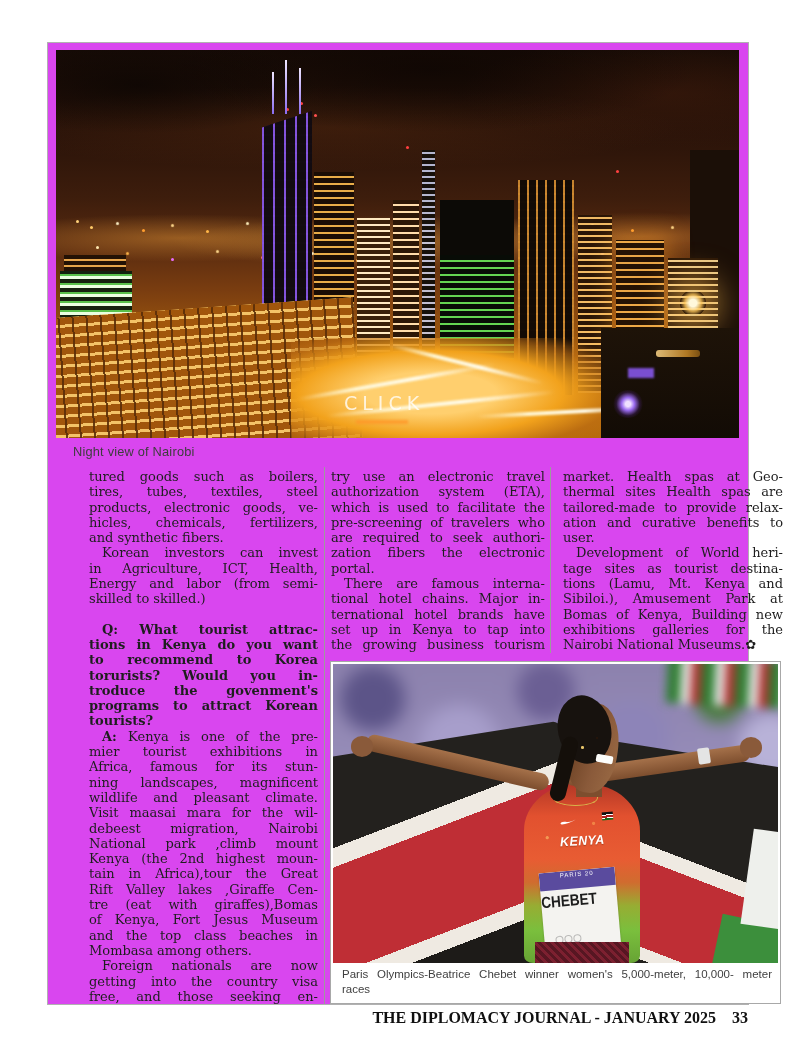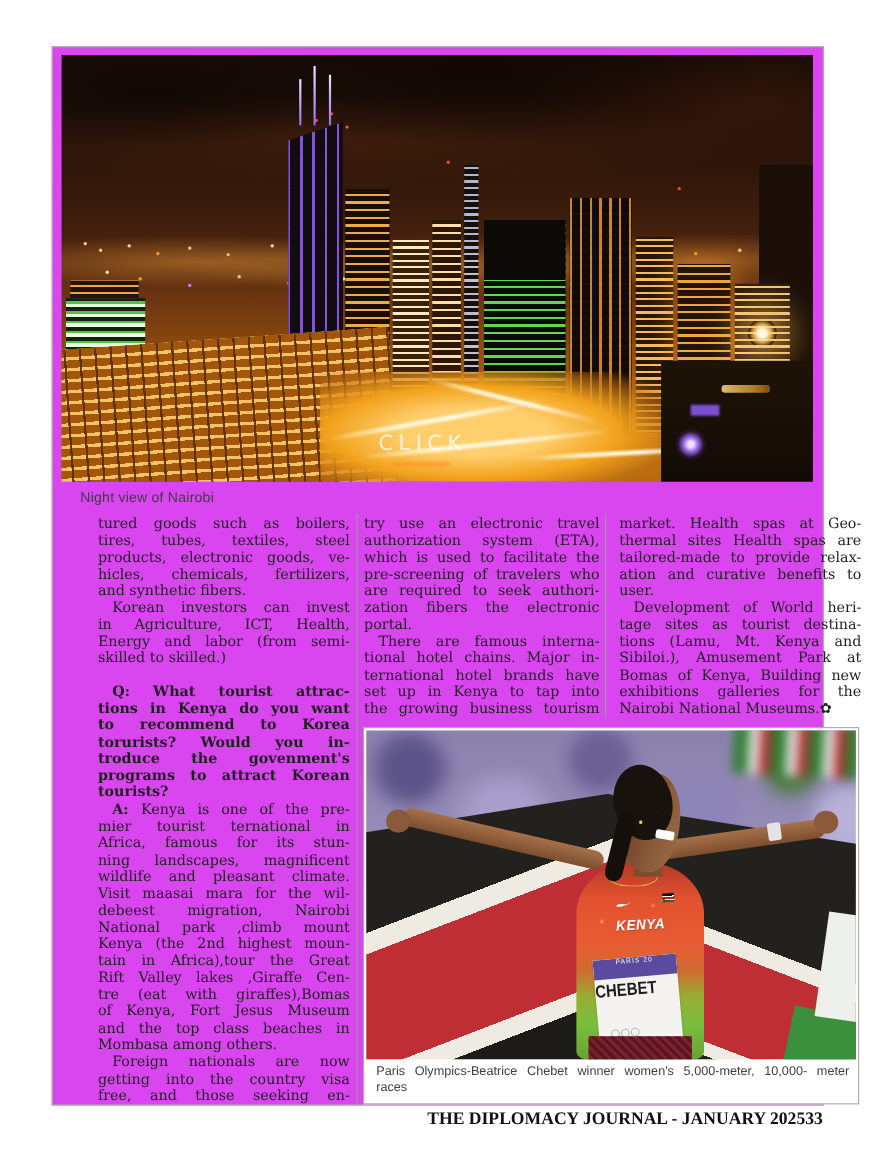--- a/index.html
+++ b/index.html
@@ -190,21 +190,21 @@
   .smile{left:59%;top:30.5%;width:3.8%;height:2.8%;background:#fdfdfa;border-radius:2px;transform:rotate(10deg);}
   .earring{left:55.8%;top:27.5%;width:2.5px;height:2.5px;background:#e7c56a;border-radius:50%;}
   .shorts{left:45.5%;top:93%;width:21%;height:8%;background:#7c2030;
       background-image:repeating-linear-gradient(45deg,rgba(0,0,0,.3) 0 3px,transparent 3px 6px);}
   .ph-cap{position:absolute;left:2px;right:2px;top:303px;padding:2px 6px 0 9px;
       font-family:"Liberation Sans",sans-serif;font-size:11.5px;line-height:15px;color:#3f3f3f;}
   .ph-cap .l1{text-align:justify;text-align-last:justify;}
 
   
   .footer{position:absolute;left:47px;top:1009px;width:701px;display:flex;
-      justify-content:flex-end;align-items:baseline;
+      justify-content:flex-end;align-items:baseline;gap:16px;
       font-family:"Liberation Serif",serif;font-weight:700;font-size:16px;color:#101010;}
 </style>
 </head>
 <body>
 
 <div class="page">
   <div class="content-box">
 
     <div class="hero">
       <div class="clouds"></div>
@@ -264,21 +264,21 @@
           <div class="line endline">skilled to skilled.)</div>
           <div class="pspace"></div>
           <div class="line bold indent">Q: What tourist attrac-</div>
           <div class="line bold">tions in Kenya do you want</div>
           <div class="line bold">to recommend to Korea</div>
           <div class="line bold">torurists? Would you in-</div>
           <div class="line bold">troduce the govenment's</div>
           <div class="line bold">programs to attract Korean</div>
           <div class="line bold endline">tourists?</div>
           <div class="line indent"><b>A: </b>Kenya is one of the pre-</div>
-          <div class="line">mier tourist ternational in</div>
+          <div class="line">mier tourist exhibitions in</div>
           <div class="line">Africa, famous for its stun-</div>
           <div class="line">ning landscapes, magnificent</div>
           <div class="line">wildlife and pleasant climate.</div>
           <div class="line">Visit maasai mara for the wil-</div>
           <div class="line">debeest migration, Nairobi</div>
           <div class="line">National park ,climb mount</div>
           <div class="line">Kenya (the 2nd highest moun-</div>
           <div class="line">tain in Africa),tour the Great</div>
           <div class="line">Rift Valley lakes ,Giraffe Cen-</div>
           <div class="line">tre (eat with giraffes),Bomas</div>

